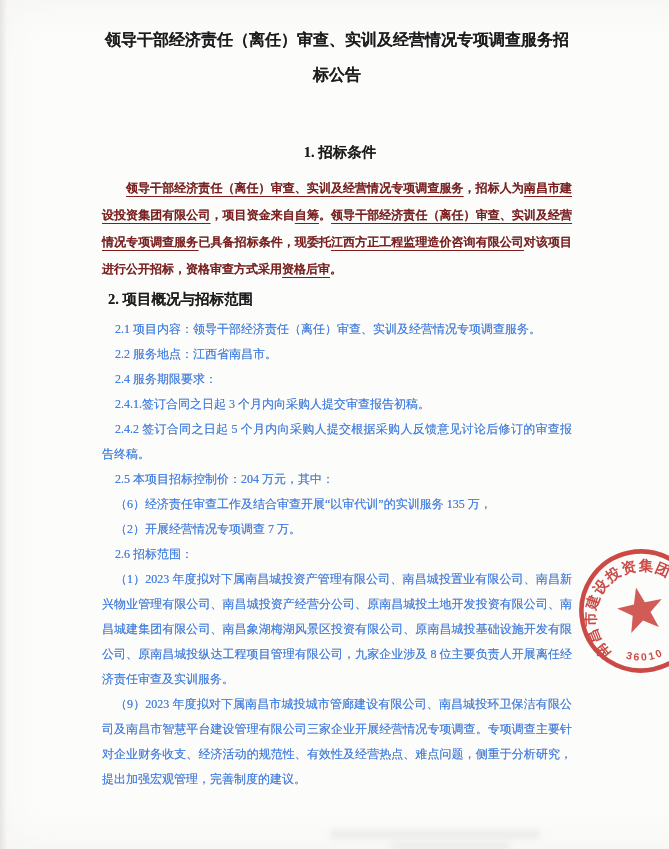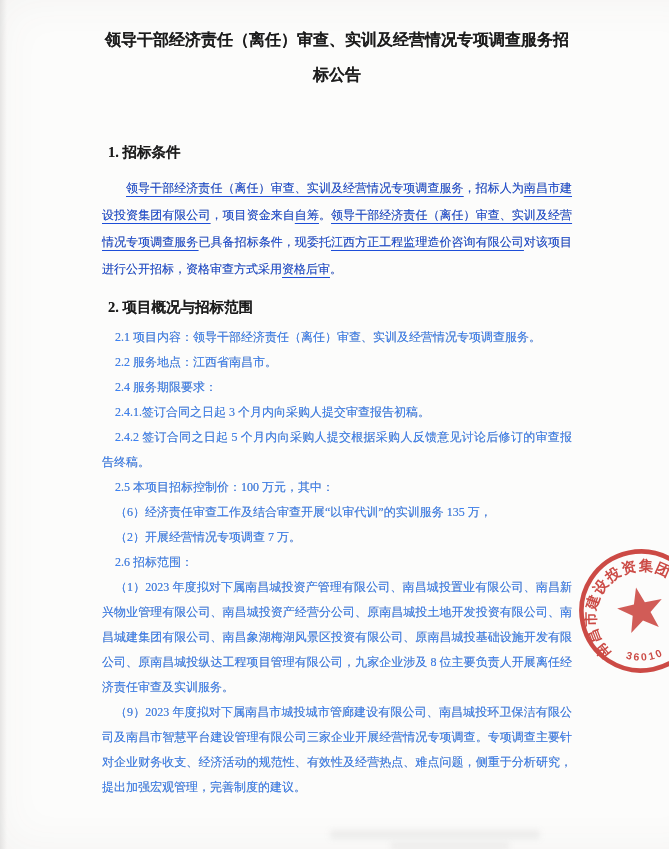--- a/index.html
+++ b/index.html
@@ -31,29 +31,30 @@
     margin:22px 0 0;
     font-size:16px; line-height:35px; font-weight:bold;
     text-align:center; color:#1b1b1b;
     text-shadow:0 0 .6px rgba(0,0,0,.55);
   }
   .sec-heading{
     font-size:14.5px; line-height:24px; font-weight:bold;
     margin:0 0 0 6px; color:#1b1b1b;
     text-shadow:0 0 .5px rgba(0,0,0,.5);
   }
-  .sec-heading.first{ margin-top:48px; }
-  .sec-heading.second{ margin-top:12px; }
+  .sec-heading.first{ margin-top:48px;text-align:center; }
+  .sec-heading.second{ margin-top:4px; }
 
   .intro{
     margin:11px 0 0;
     font-size:12px; line-height:27px;
     text-align:justify; text-indent:24px;
-    color:#1d4ed8;
+    color:#7f1d1d;
     text-shadow:0 0 .5px rgba(0,0,0,.4);
+    font-weight:bold;
   }
   .intro .u{
     text-decoration:underline;
     text-decoration-thickness:1px;
     text-underline-offset:3.5px;
   }
 
   .items{ margin-top:6px; }
   .items p{
     margin:0;
@@ -84,21 +85,21 @@
     <p class="intro"><span class="u">领导干部经济责任（离任）审查、实训及经营情况专项调查服务</span><span>，招标人为</span><span class="u">南昌市建设投资集团有限公司</span><span>，项目资金来自</span><span class="u">自筹</span><span>。</span><span class="u">领导干部经济责任（离任）审查、实训及经营情况专项调查服务</span><span>已具备招标条件，现委托</span><span class="u">江西方正工程监理造价咨询有限公司</span><span>对该项目进行公开招标，资格审查方式采用</span><span class="u">资格后审</span><span>。</span></p>
 
     <div class="sec-heading second">2. 项目概况与招标范围</div>
 
     <div class="items">
       <p>2.1 项目内容：领导干部经济责任（离任）审查、实训及经营情况专项调查服务。</p>
       <p>2.2 服务地点：江西省南昌市。</p>
       <p>2.4 服务期限要求：</p>
       <p>2.4.1.签订合同之日起 3 个月内向采购人提交审查报告初稿。</p>
       <p>2.4.2 签订合同之日起 5 个月内向采购人提交根据采购人反馈意见讨论后修订的审查报告终稿。</p>
-      <p>2.5 本项目招标控制价：100 万元，其中：</p>
+      <p>2.5 本项目招标控制价：204 万元，其中：</p>
       <p>（6）经济责任审查工作及结合审查开展“以审代训”的实训服务 135 万，</p>
       <p>（2）开展经营情况专项调查 7 万。</p>
       <p>2.6 招标范围：</p>
       <p>（1）2023 年度拟对下属南昌城投资产管理有限公司、南昌城投置业有限公司、南昌新兴物业管理有限公司、南昌城投资产经营分公司、原南昌城投土地开发投资有限公司、南昌城建集团有限公司、南昌象湖梅湖风景区投资有限公司、原南昌城投基础设施开发有限公司、原南昌城投纵达工程项目管理有限公司，九家企业涉及 8 位主要负责人开展离任经济责任审查及实训服务。</p>
       <p>（9）2023 年度拟对下属南昌市城投城市管廊建设有限公司、南昌城投环卫保洁有限公司及南昌市智慧平台建设管理有限公司三家企业开展经营情况专项调查。专项调查主要针对企业财务收支、经济活动的规范性、有效性及经营热点、难点问题，侧重于分析研究，提出加强宏观管理，完善制度的建议。</p>
     </div>
 
   </div>
 
   <svg class="seal-svg" viewBox="0 0 669 849" aria-hidden="true">

